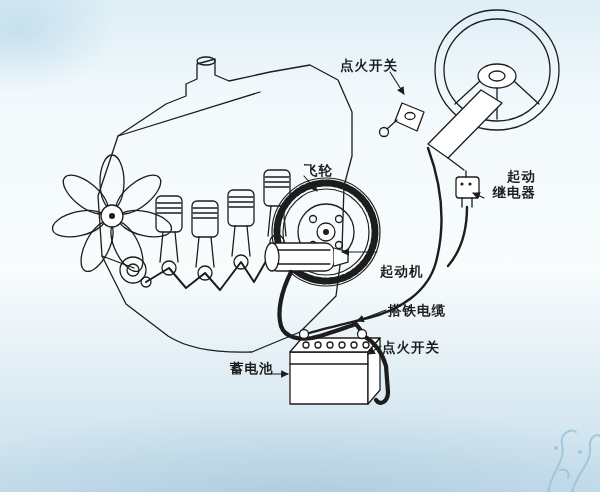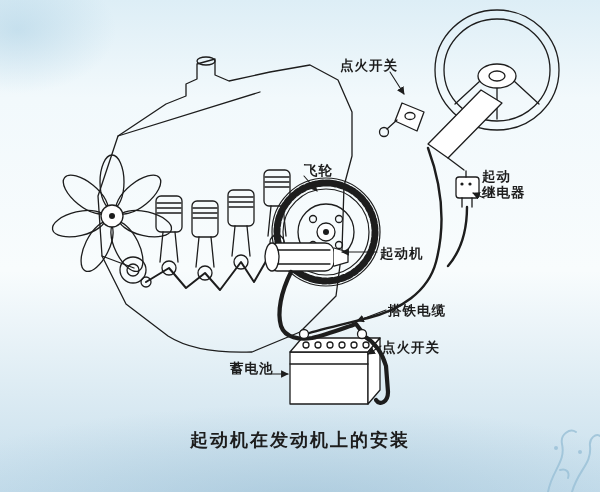--- a/index.html
+++ b/index.html
@@ -9,21 +9,21 @@
     background:
       radial-gradient(140px 90px at 18px 30px, rgba(150,195,220,.38), transparent 70%),
       radial-gradient(520px 130px at 50% 102%, rgba(135,175,200,.38), transparent 75%),
       linear-gradient(180deg, var(--bg-top) 0%, #f2f9fc 20%, var(--bg-mid) 55%, #dcebf3 80%, var(--bg-bottom) 100%);
   }
   .diagram{position:absolute;left:0;top:0;color:var(--ink);}
   .lbl{
     position:absolute;color:var(--ink);font-size:13.5px;font-weight:600;
     white-space:nowrap;line-height:1.2;letter-spacing:1px;
   }
-  .lbl.two-line{white-space:normal;width:54px;text-align:left;letter-spacing:1px;}
+  .lbl.two-line{white-space:normal;width:54px;text-align:right;letter-spacing:1px;}
   .lbl.two-line span{display:block;}
   .caption{
     position:absolute;left:0;right:0;top:428px;text-align:center;
     color:var(--ink);font-size:18px;font-weight:700;letter-spacing:2px;
   }
 </style>
 </head>
 <body>
 
 <div class="stage">
@@ -172,19 +172,18 @@
       <circle cx="556" cy="448" r="2" fill="var(--decor)" stroke="none"></circle>
     </g>
   </svg>
 
   <div class="lbl" style="left:340px;top:57px">点火开关</div>
   <div class="lbl" style="left:304px;top:162px">飞轮</div>
   <div class="lbl two-line" style="left:482px;top:168px">
     <span>起动</span>
     <span>继电器</span>
   </div>
-  <div class="lbl" style="left:380px;top:245px">起动机</div>
+  <div class="lbl" style="left:380px;top:263px">起动机</div>
   <div class="lbl" style="left:388px;top:302px">搭铁电缆</div>
   <div class="lbl" style="left:382px;top:339px">点火开关</div>
   <div class="lbl" style="left:230px;top:360px">蓄电池</div>
 
-  <div class="caption">起动机在发动机上的安装</div>
 </div>
 
 </body></html>

